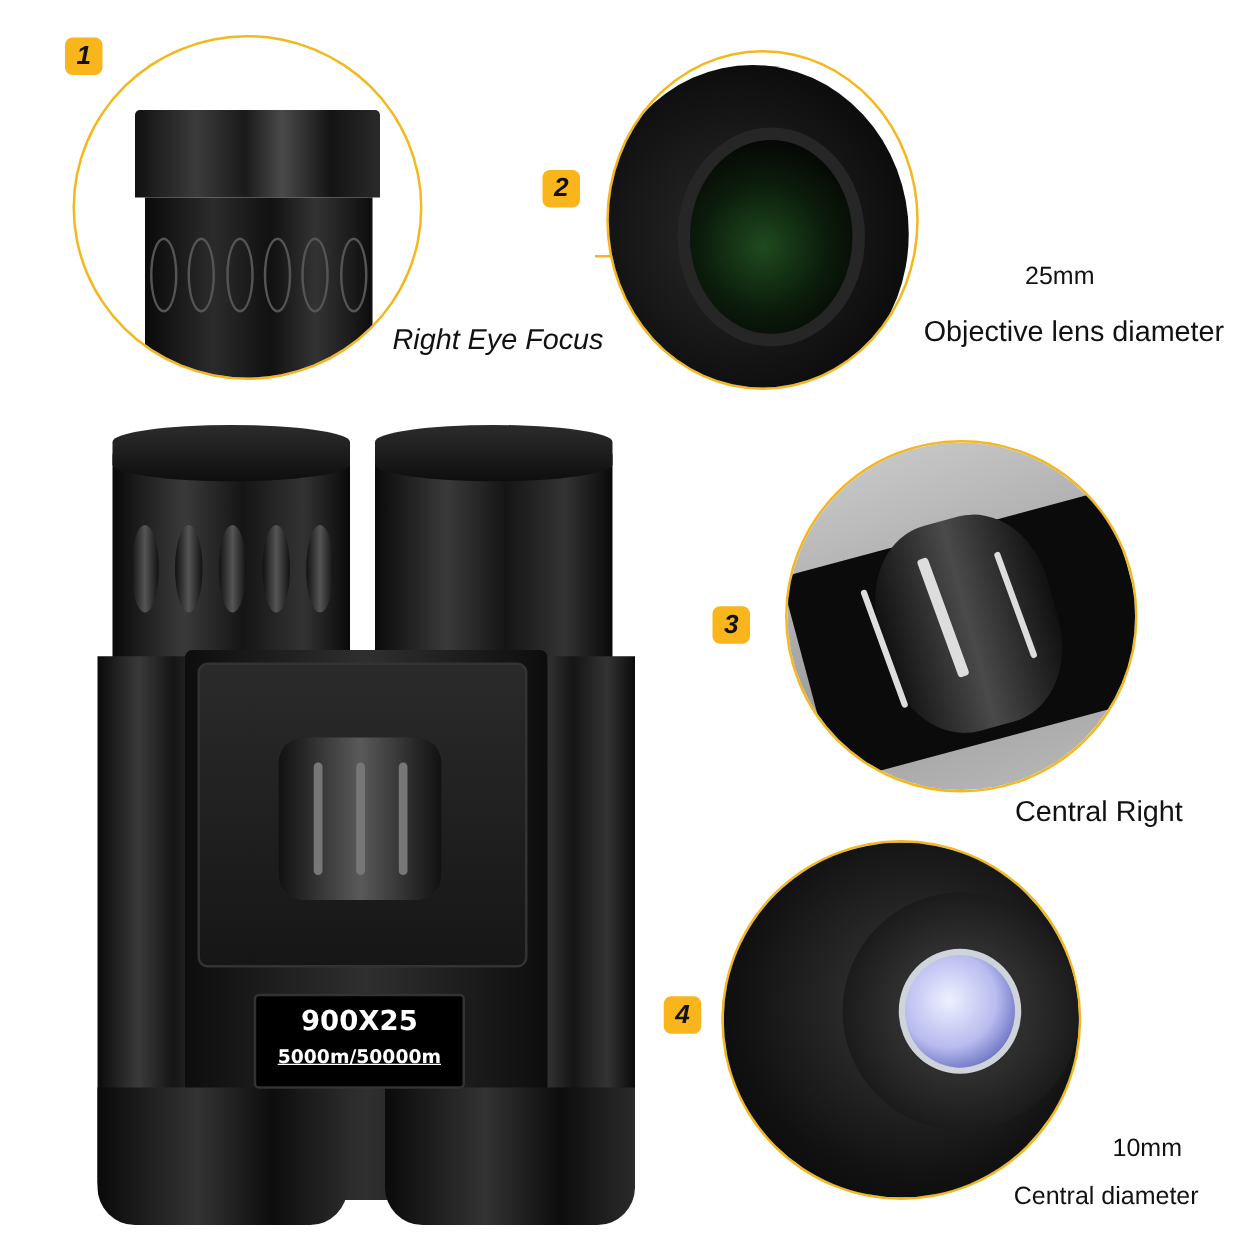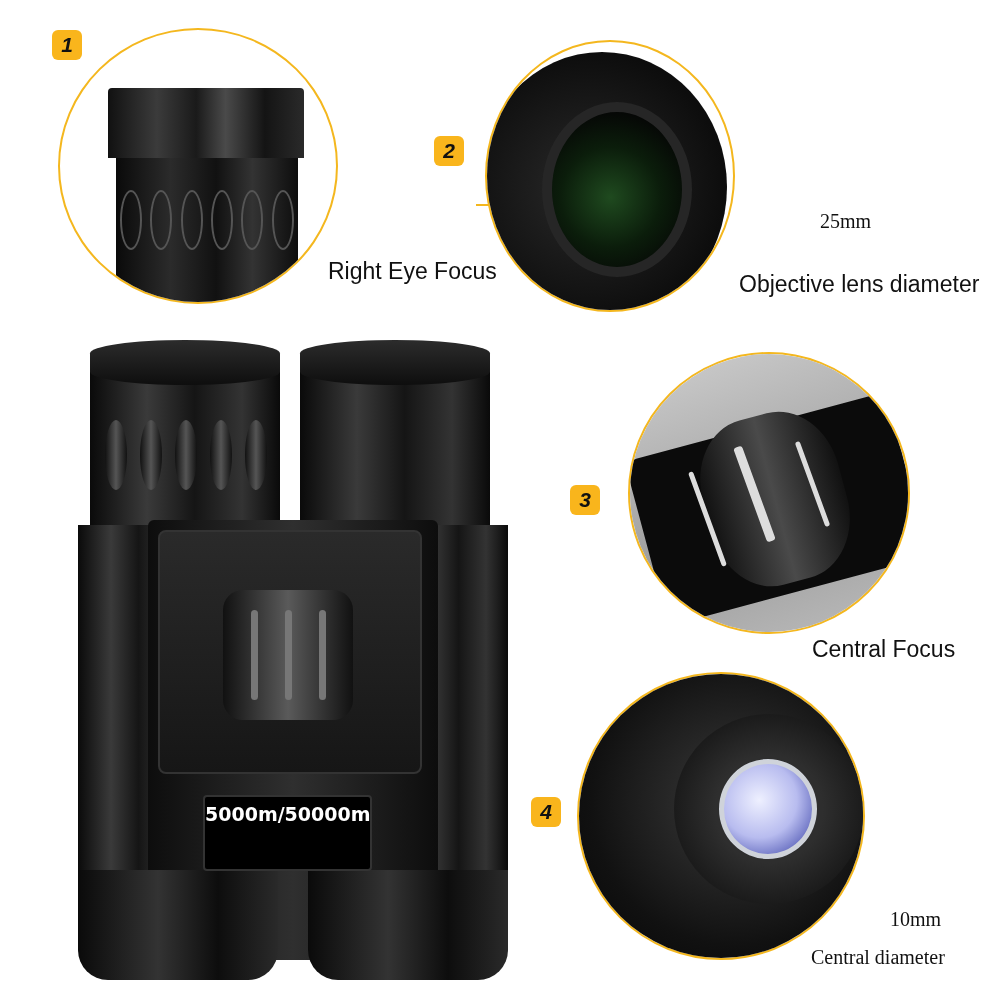--- a/index.html
+++ b/index.html
@@ -1,21 +1,21 @@
 <!DOCTYPE html>
 <html><head>
 <meta charset="utf-8">
 <style>
   html,body{margin:0;padding:0;background:#fff;}
   body{width:1001px;height:1001px;position:relative;overflow:hidden;font-family:"Liberation Sans",sans-serif;}
   .abs{position:absolute;}
   .badge{position:absolute;width:30px;height:30px;border-radius:6px;background:#f9b51c;color:#111;font-weight:bold;font-style:italic;font-size:21px;display:flex;align-items:center;justify-content:center;font-family:"Liberation Sans",sans-serif;}
   .circle{position:absolute;border-radius:50%;border:2px solid #f4b71e;overflow:hidden;box-sizing:border-box;}
   .label{position:absolute;color:#111;font-size:23px;white-space:nowrap;}
-  .sub{position:absolute;color:#111;font-size:20px;white-space:nowrap;font-family:Liberation Serif, serif;}
+  .sub{position:absolute;color:#111;font-size:20px;white-space:nowrap;}
   
   .ep1-cap{position:absolute;left:48px;top:58px;width:196px;height:70px;background:linear-gradient(90deg,#111 0%,#3b3b3b 25%,#1a1a1a 45%,#4a4a4a 60%,#141414 80%,#2a2a2a 100%);border-radius:4px 4px 0 0;}
   .ep1-body{position:absolute;left:56px;top:128px;width:182px;height:160px;background:linear-gradient(90deg,#0a0a0a,#2b2b2b 30%,#111 55%,#333 75%,#0d0d0d);}
   .ep1-ring{position:absolute;left:56px;top:150px;width:182px;height:80px;display:flex;justify-content:space-around;align-items:center;}
   .ep1-ring span{display:block;width:18px;height:56px;border:2px solid #555;border-radius:50%;}
   
   .obj-outer{position:absolute;left:-10px;top:10px;width:250px;height:270px;border-radius:50%;background:radial-gradient(circle at 45% 50%,#2a2a2a 0%,#0d0d0d 70%);}
   .obj-inner{position:absolute;left:55px;top:60px;width:150px;height:175px;border-radius:50%;border:10px solid #262626;background:radial-gradient(circle at 45% 55%,#1f4a1f 0%,#0b1d0b 45%,#050505 80%);box-sizing:border-box;}
   
   .cf-bg{position:absolute;inset:0;background:linear-gradient(160deg,#cfcfcf,#9c9c9c 60%,#bdbdbd);}
@@ -31,49 +31,49 @@
   .tube{position:absolute;background:linear-gradient(90deg,#0a0a0a,#3a3a3a 30%,#151515 55%,#333 80%,#0a0a0a);}
   .tube-top{position:absolute;border-radius:50%/30%;background:linear-gradient(180deg,#2c2c2c,#0e0e0e);}
   .knurl{position:absolute;display:flex;justify-content:space-around;}
   .knurl span{width:22px;height:70px;border-radius:50%;background:linear-gradient(90deg,#111,#555,#111);}
   .bridge{position:absolute;left:70px;top:195px;width:290px;height:440px;background:linear-gradient(90deg,#0d0d0d,#2f2f2f 50%,#0d0d0d);border-radius:6px;}
   .focus-plate{position:absolute;left:80px;top:205px;width:260px;height:240px;background:linear-gradient(180deg,#2a2a2a,#161616);border-radius:8px;border:2px solid #333;}
   .focus-wheel{position:absolute;left:145px;top:265px;width:130px;height:130px;border-radius:20px;background:linear-gradient(90deg,#111,#5a5a5a 50%,#111);}
   .fw-g{position:absolute;top:20px;width:7px;height:90px;border-radius:4px;background:#777;}
   .spec-box{position:absolute;left:125px;top:470px;width:165px;height:72px;background:#000;border:2px solid #333;border-radius:4px;color:#fff;text-align:center;font-family:"DejaVu Sans",sans-serif;font-weight:bold;}
   .spec-mag{font-size:22px;margin-top:8px;display:block;}
-  .spec-range{font-size:19px;margin-top:6px;display:block;}
+  .spec-range{font-size:15px;margin-top:6px;display:block;text-decoration:underline;}
   .bottom-tube{position:absolute;border-radius:0 0 30px 30px;background:linear-gradient(90deg,#0a0a0a,#333 40%,#0d0d0d 70%,#2a2a2a);}
 </style>
 </head>
 <body>
 
 <div class="badge" style="left:52px;top:30px;">1</div>
 <div class="circle" style="left:58px;top:28px;width:280px;height:276px;">
   <div class="ep1-cap"></div>
   <div class="ep1-body"></div>
   <div class="ep1-ring">
     <span></span>
       <span></span>
       <span></span>
       <span></span>
       <span></span>
       <span></span>
   </div>
 </div>
-<div class="label" style="left:328px;top:258px;">Right Eye Focus</div>
+<div class="label" style="left:314px;top:258px;font-style:italic;">Right Eye Focus</div>
 
 <div class="badge" style="left:434px;top:136px;">2</div>
 <div class="abs" style="left:476px;top:204px;width:18px;height:2px;background:#f4b71e;"></div>
 <div class="circle" style="left:485px;top:40px;width:250px;height:272px;background:#fff;">
   <div class="obj-outer"></div>
   <div class="obj-inner"></div>
 </div>
 <div class="sub" style="left:820px;top:210px;">25mm</div>
-<div class="label" style="left:739px;top:252px;margin-top:19px;">Objective lens diameter</div>
+<div class="label" style="left:739px;top:252px;">Objective lens diameter</div>
 
 <div class="bino">
 
   <div class="tube" style="left:12px;top:30px;width:190px;height:190px;border-radius:10px 10px 0 0;"></div>
   <div class="tube-top" style="left:12px;top:15px;width:190px;height:45px;"></div>
   <div class="knurl" style="left:20px;top:95px;width:175px;">
       <span></span>
       <span></span>
       <span></span>
       <span></span>
@@ -88,34 +88,35 @@
   <div class="bridge"></div>
   <div class="focus-plate"></div>
   <div class="focus-wheel">
     <div class="fw-g" style="left:28px;"></div>
     <div class="fw-g" style="left:62px;"></div>
     <div class="fw-g" style="left:96px;"></div>
   </div>
   <div class="bottom-tube" style="left:0px;top:545px;width:200px;height:110px;"></div>
   <div class="bottom-tube" style="left:230px;top:545px;width:200px;height:110px;"></div>
   <div class="spec-box">
+    <span class="spec-mag">900X25</span>
     <span class="spec-range">5000m/50000m</span>
   </div>
 </div>
 
 <div class="badge" style="left:570px;top:485px;">3</div>
 <div class="circle" style="left:628px;top:352px;width:282px;height:282px;">
   <div class="cf-bg"></div>
   <div class="cf-panel"></div>
   <div class="cf-wheel"></div>
   <div class="cf-groove" style="left:75px;top:115px;height:100px;transform:rotate(-20deg);"></div>
   <div class="cf-groove" style="left:120px;top:90px;height:100px;transform:rotate(-20deg);width:9px;"></div>
   <div class="cf-groove" style="left:180px;top:85px;height:90px;transform:rotate(-20deg);"></div>
 </div>
-<div class="label" style="left:812px;top:636px;">Central Focus</div>
+<div class="label" style="left:812px;top:636px;">Central Right</div>
 
 <div class="badge" style="left:531px;top:797px;">4</div>
 <div class="circle" style="left:577px;top:672px;width:288px;height:288px;">
   <div class="ep4-bg"></div>
   <div class="ep4-cup"></div>
   <div class="ep4-lens"></div>
 </div>
 <div class="sub" style="left:890px;top:908px;">10mm</div>
 <div class="sub" style="left:811px;top:946px;">Central diameter</div>
 

